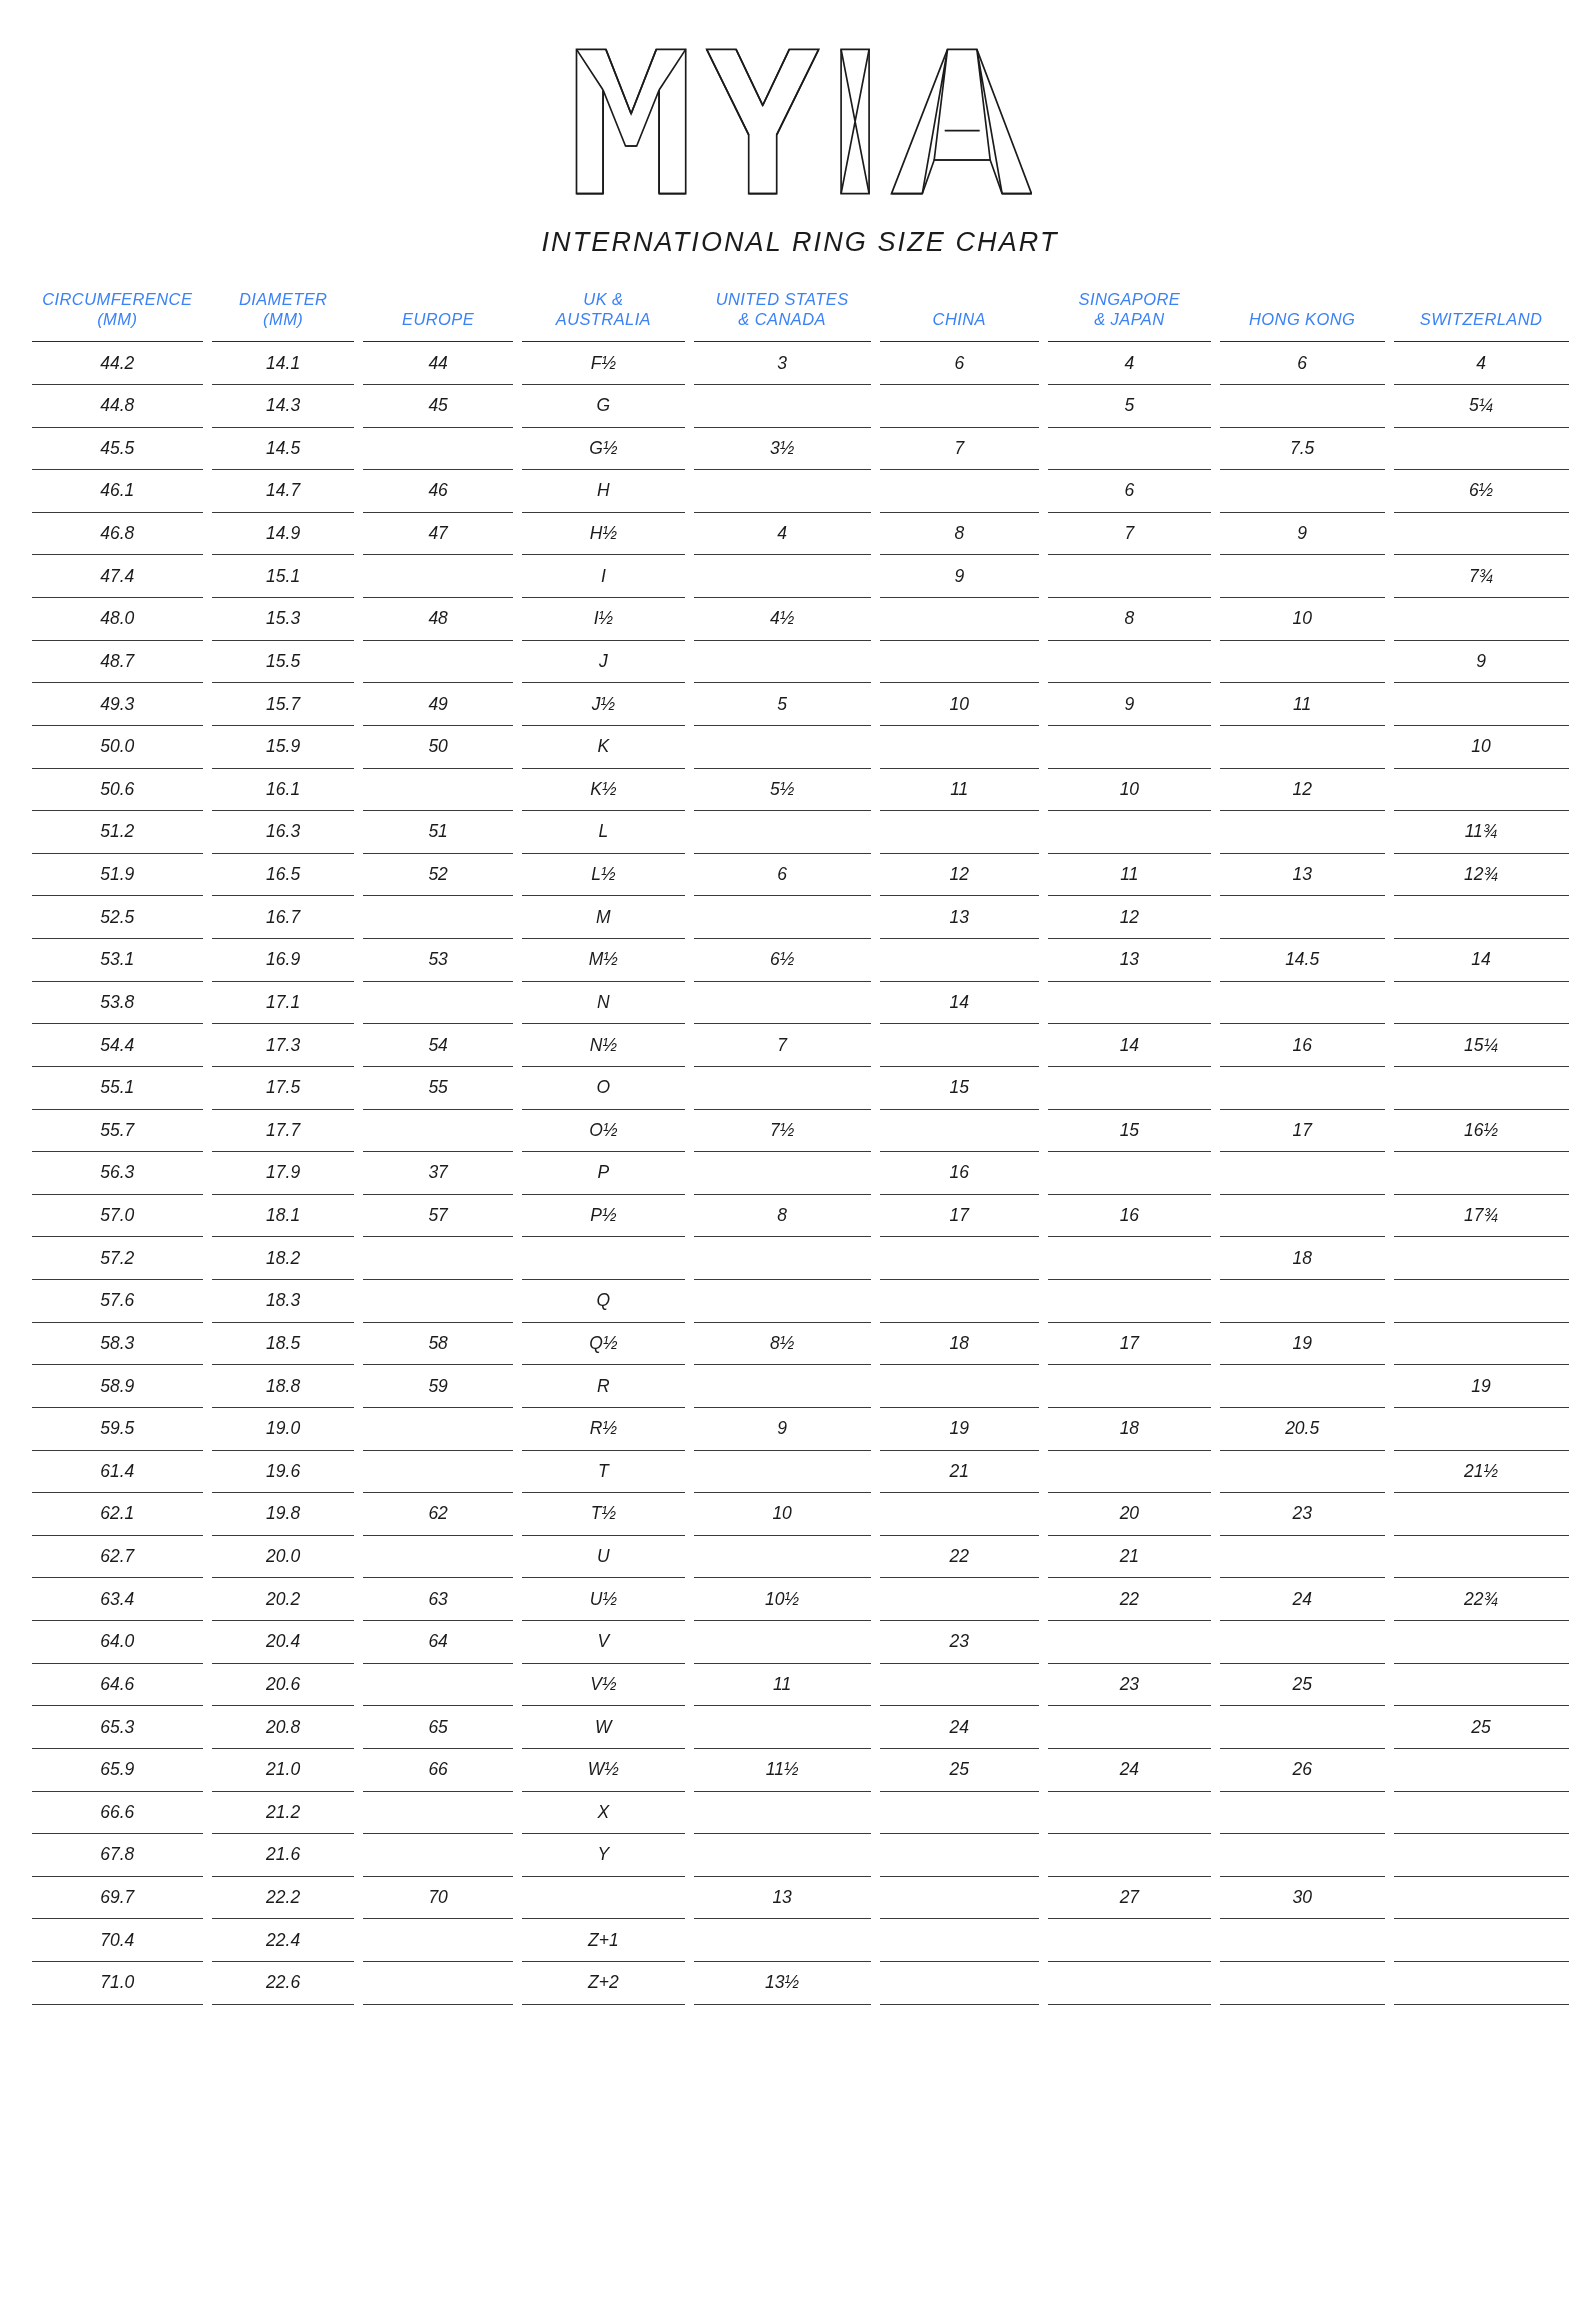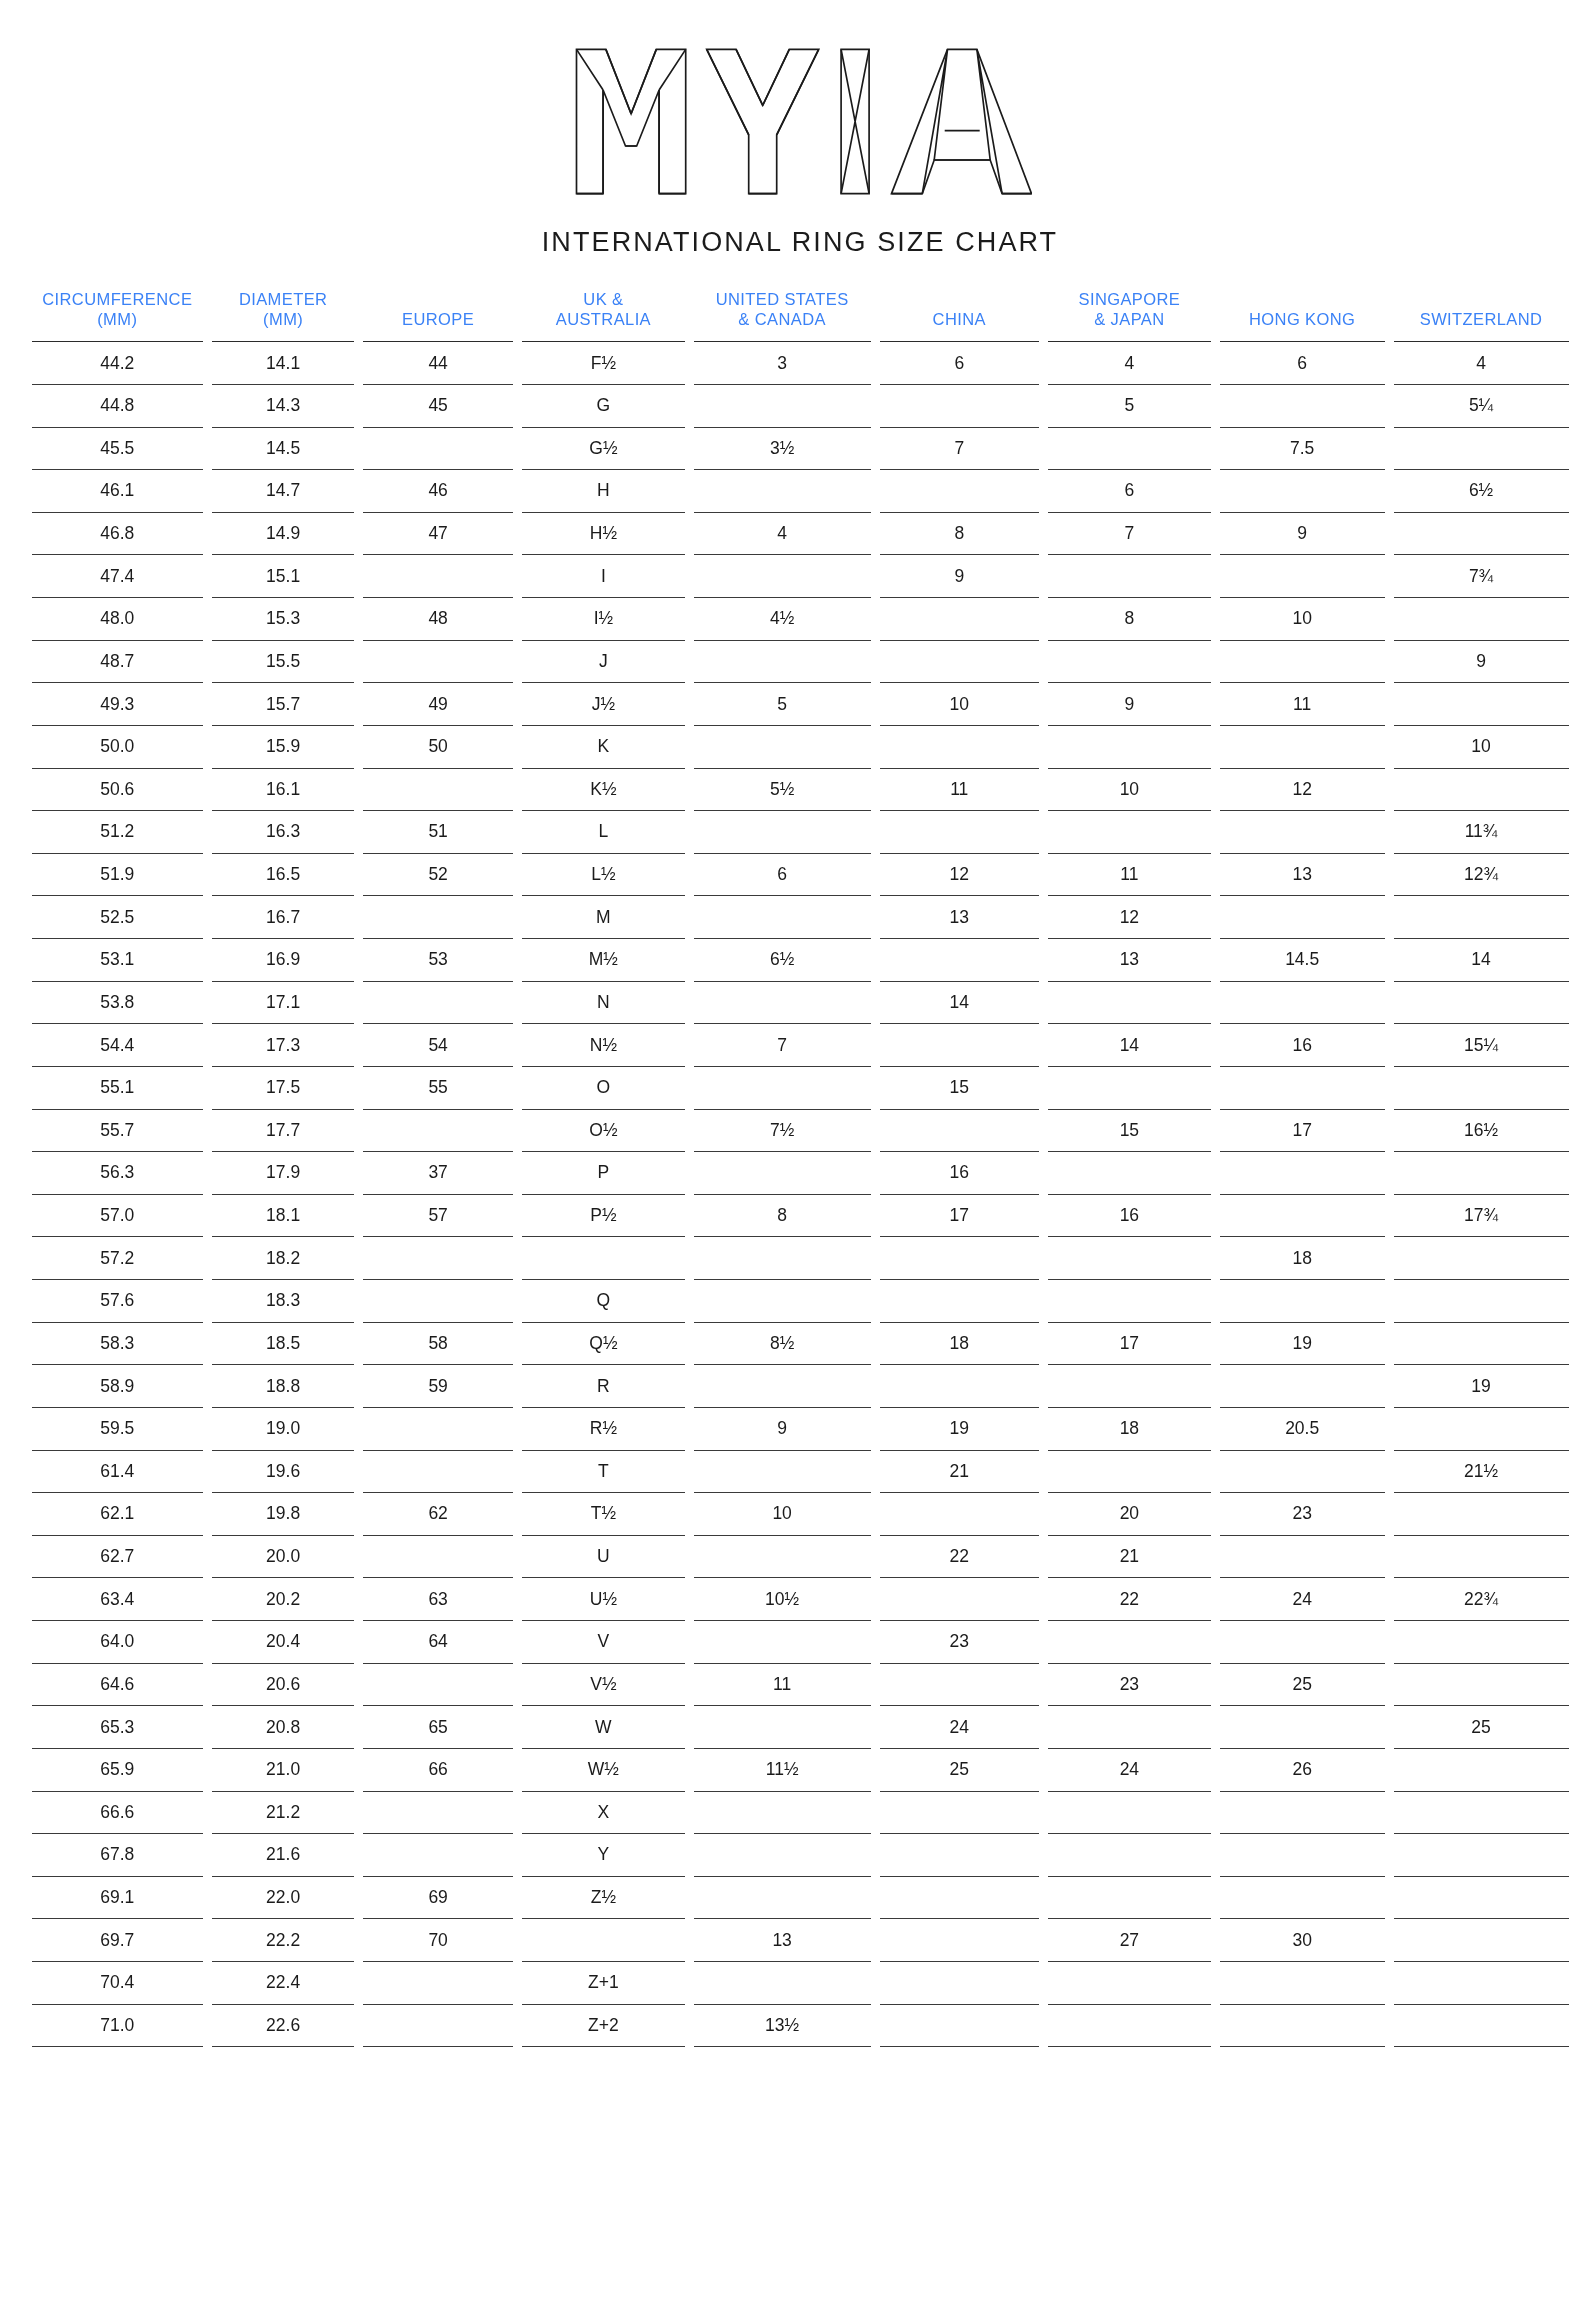--- a/index.html
+++ b/index.html
@@ -10,20 +10,21 @@
     font-family: "Liberation Sans", sans-serif;
     color: #1a1a1a;
   }
   .page {
     width: 1562px;
     min-height: 2307px;
     margin: 0 auto;
     background: #ffffff;
     padding: 28px 0 56px 11px;
     position: relative;
+    font-style: italic;
   }
   .logo-wrap {
     display: flex;
     justify-content: center;
     align-items: flex-start;
     padding-top: 12.6px;
   }
   .logo-svg { display: block; }
   .chart-title {
     text-align: center;
@@ -529,31 +530,20 @@
           <td>21.6</td>
           <td></td>
           <td>Y</td>
           <td></td>
           <td></td>
           <td></td>
           <td></td>
           <td></td>
         </tr>
         <tr>
-          <td>69.1</td>
-          <td>22.0</td>
-          <td>69</td>
-          <td>Z½</td>
-          <td></td>
-          <td></td>
-          <td></td>
-          <td></td>
-          <td></td>
-        </tr>
-        <tr>
           <td>69.7</td>
           <td>22.2</td>
           <td>70</td>
           <td></td>
           <td>13</td>
           <td></td>
           <td>27</td>
           <td>30</td>
           <td></td>
         </tr>

